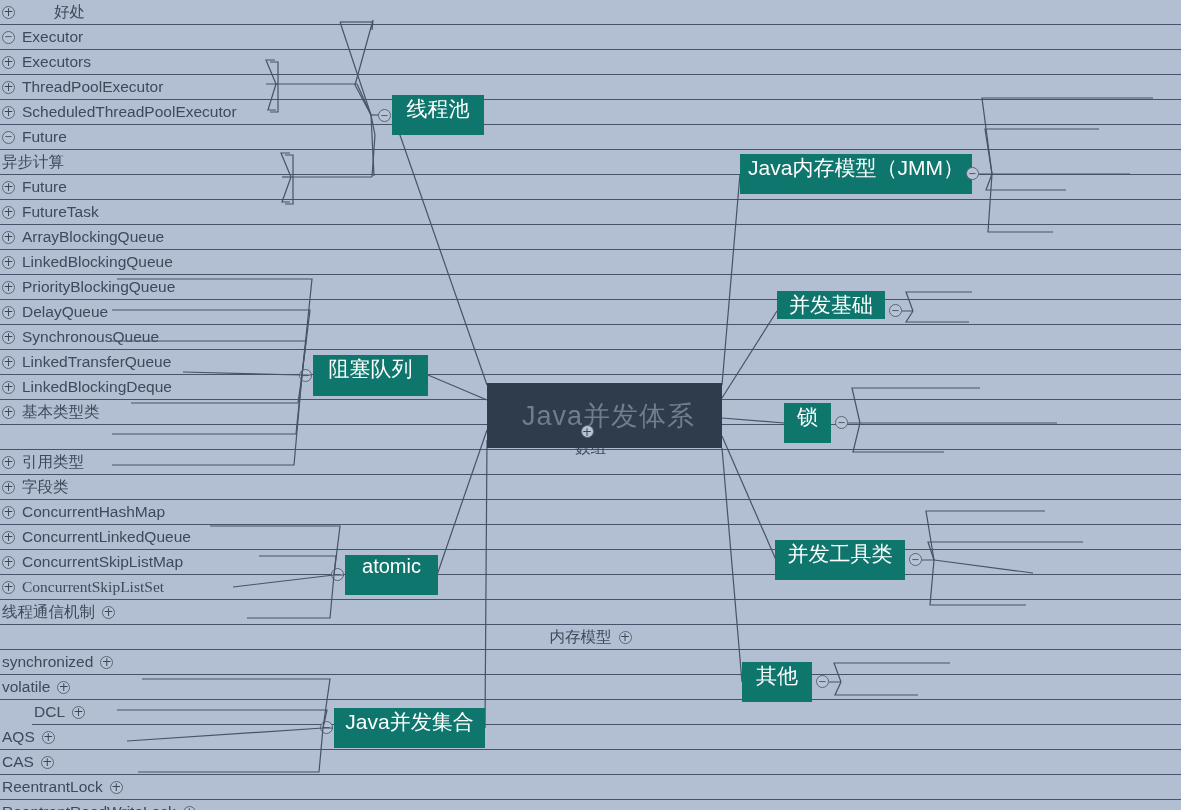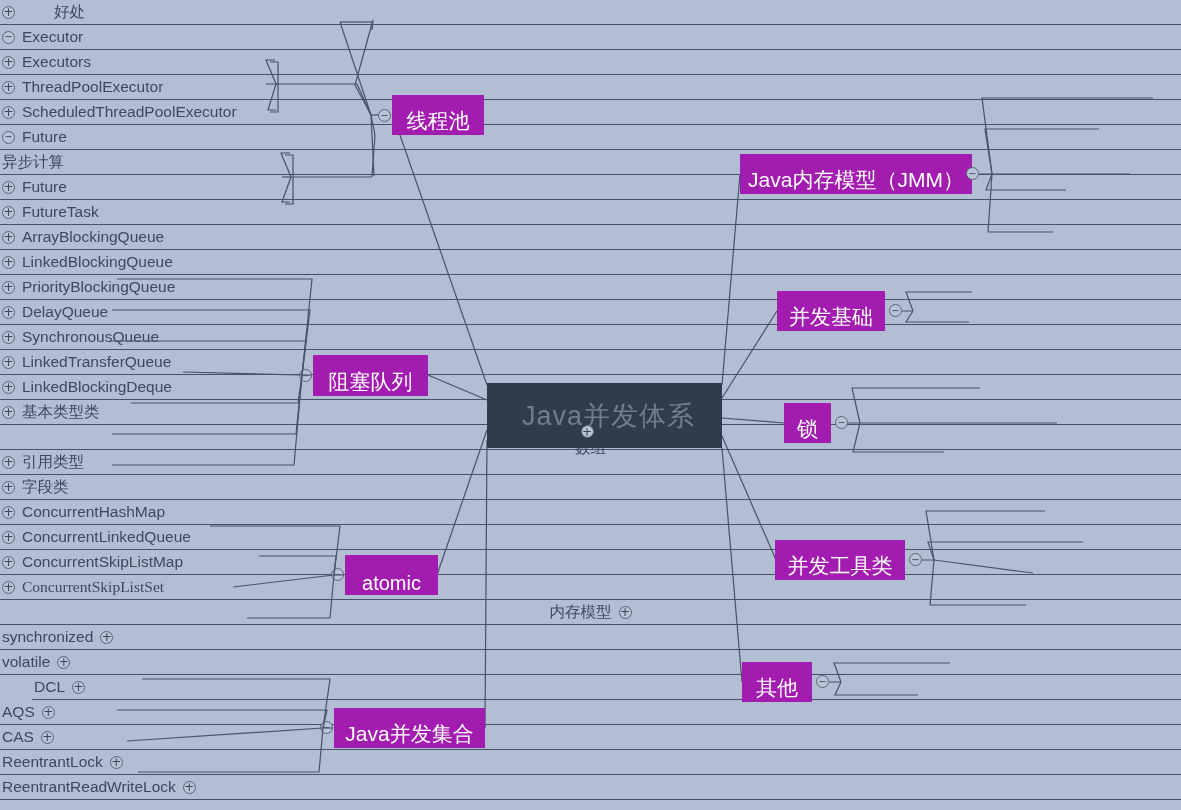--- a/index.html
+++ b/index.html
@@ -18,24 +18,24 @@
 
   .root{
     background:#2f3c4b;
     color:#6f7d8c;
     font-size:27px;
     letter-spacing:1px;
     display:flex;align-items:center;justify-content:center;
   }
 
   .topic{
-    background:#a21caf;
+    background:#0f766e;
     color:#ffffff;
     font-size:21px;
-    display:flex;align-items:flex-end;justify-content:center;
+    display:flex;align-items:flex-start;justify-content:center;
     padding:0 12px;
   }
   .topic.small{font-size:20px;}
 
   .leaf{
     color:#3c4a5c;
     font-size:15.5px;
     display:flex;align-items:center;
     border-bottom:1px solid #46536a;
     height:24px;
@@ -224,38 +224,42 @@
   <div class="leaf" style="left:131px;top:749px;font-family:Liberation Serif, serif;">
     <span class="tog plus" style="position:relative;margin-right:7px;"></span>
     <span>ConcurrentSkipListSet</span>
   </div>
 
   <div class="node topic" style="left:740px;top:154px;width:232px;height:40px;">
     <span>Java内存模型（JMM）</span>
   </div>
   <div class="tog minus" style="left:966px;top:167px;"></div>
 
+  <div class="leaf" style="left:1000px;top:86px;">
+    <span>线程通信机制</span>
+    <span class="tog plus" style="position:relative;margin-left:7px;"></span>
+  </div>
   <div class="leaf" style="left:1000px;top:117px;justify-content:center;">
     <span>内存模型</span>
     <span class="tog plus" style="position:relative;margin-left:7px;"></span>
   </div>
   <div class="leaf" style="left:1000px;top:148px;">
     <span>synchronized</span>
     <span class="tog plus" style="position:relative;margin-left:7px;"></span>
   </div>
   <div class="leaf" style="left:1000px;top:179px;">
     <span>volatile</span>
     <span class="tog plus" style="position:relative;margin-left:7px;"></span>
   </div>
   <div class="leaf" style="left:1000px;top:210px;margin-left:32px;">
     <span>DCL</span>
     <span class="tog plus" style="position:relative;margin-left:7px;"></span>
   </div>
 
-  <div class="node topic" style="left:777px;top:291px;width:108px;height:40px;font-family:Liberation Serif, serif;">
+  <div class="node topic" style="left:777px;top:291px;width:108px;height:28px;font-family:Liberation Serif, serif;">
     <span>并发基础</span>
   </div>
   <div class="tog minus" style="left:889px;top:304px;"></div>
 
   <div class="leaf" style="left:917px;top:270px;text-align:right;">
     <span>AQS</span>
     <span class="tog plus" style="position:relative;margin-left:7px;"></span>
   </div>
   <div class="leaf" style="left:915px;top:300px;">
     <span>CAS</span>

